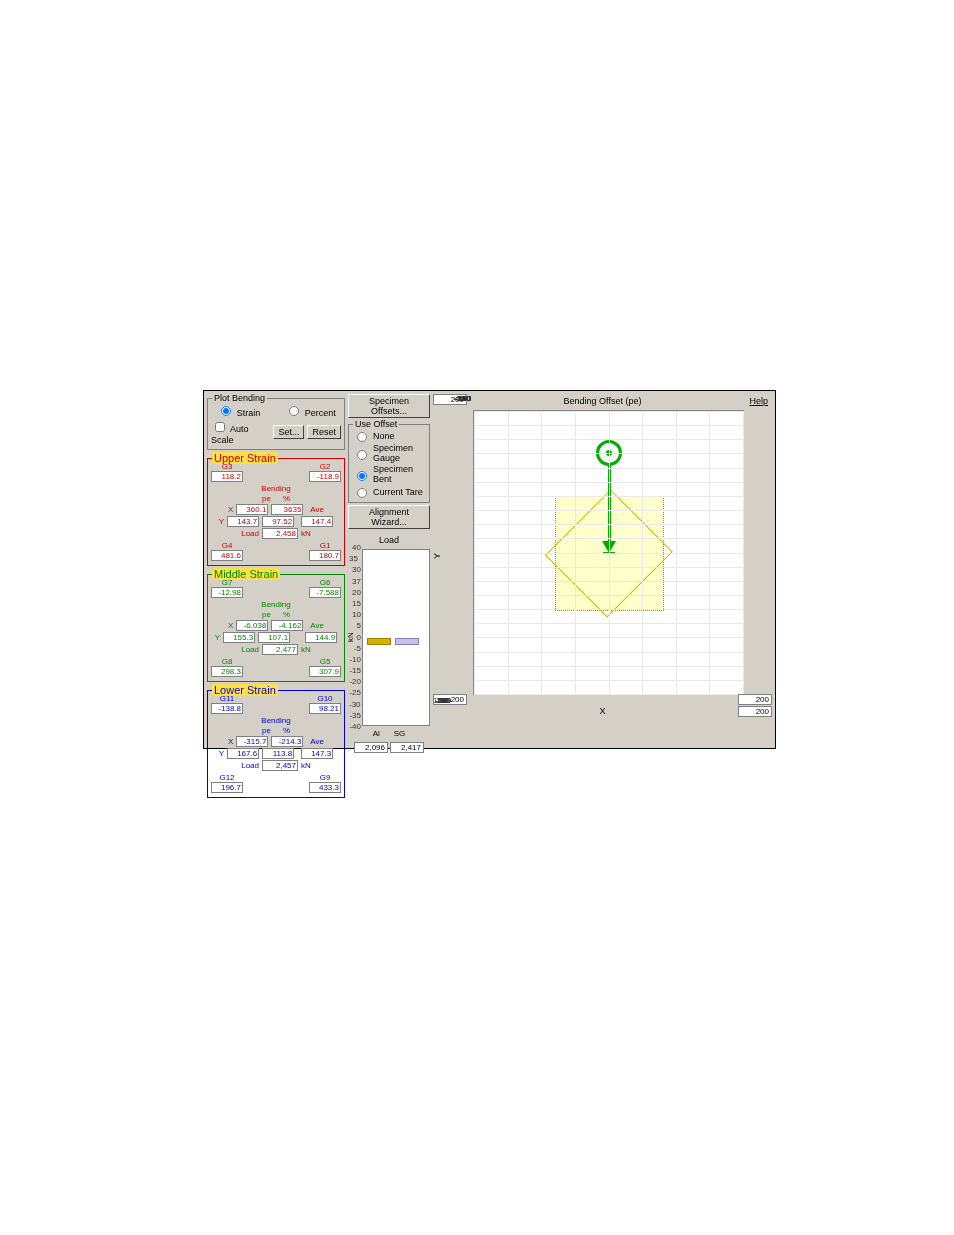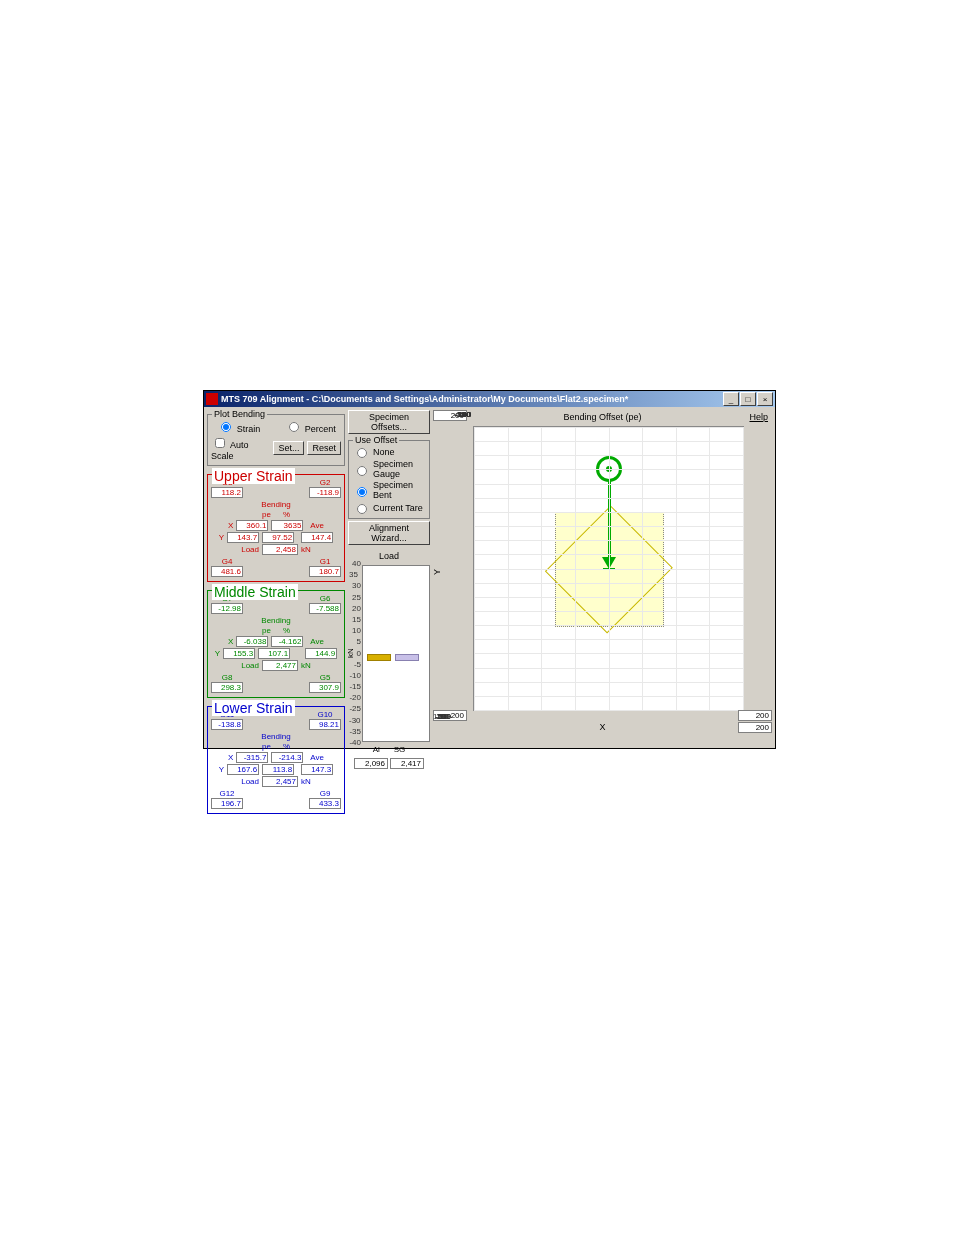--- a/index.html
+++ b/index.html
@@ -19,21 +19,21 @@
 .grp{border:1px solid #808080;padding:3px;position:relative;margin-top:4px}
 .grp-title{position:absolute;top:-6px;left:4px;background:#d4d0c8;padding:0 2px;font-size:9px}
 .row{display:flex;align-items:center;gap:3px;margin:1px 0}
 .radio{width:10px;height:10px}
 .chk{width:10px;height:10px}
 .btn{border:1px solid #fff;border-right-color:#404040;border-bottom-color:#404040;background:#d4d0c8;padding:1px 4px;font-size:9px;cursor:pointer}
 .strain-grp{border:1px solid;padding:2px 3px 3px 3px;position:relative;margin-top:6px}
 .strain-grp.red{border-color:#c00;color:#c00}
 .strain-grp.green{border-color:#080;color:#080}
 .strain-grp.blue{border-color:#00c;color:#00c}
-.strain-title{position:absolute;top:-7px;left:4px;background:#ffffff;padding:0 2px;font-size:14px}
+.strain-title{position:absolute;top:-7px;left:4px;background:#fde047;padding:0 2px;font-size:11px}
 .gcell{font-size:8px;text-align:center}
 .gval{border:1px solid #808080;background:#fff;padding:0 1px;font-size:8px;text-align:right;display:inline-block;min-width:28px}
 .small{font-size:8px}
 .center-block{text-align:center;margin:2px 0}
 .load-chart{border:1px solid #808080;background:#fff;height:175px;position:relative;margin-top:2px}
 .help-link{position:absolute;right:4px;top:2px;color:#000;text-decoration:underline;cursor:pointer;font-size:9px}
 .plot{position:absolute;left:40px;top:16px;right:28px;bottom:22px;border:1px solid #888;background:#fff}
 .plot-title{position:absolute;top:2px;left:0;right:0;text-align:center;font-size:9px}
 .ylab{position:absolute;left:1px;top:50%;transform:translateY(-50%) rotate(-90deg);font-size:9px}
 .xlab{position:absolute;bottom:1px;left:0;right:0;text-align:center;font-size:9px}
@@ -45,27 +45,20 @@
 .arrow-line{position:absolute;width:3px;background:#0a0}
 .arrow-head{position:absolute;width:0;height:0;border-left:7px solid transparent;border-right:7px solid transparent;border-top:12px solid #0a0}
 .tick{position:absolute;font-size:8px;color:#333}
 .footfield{border:1px solid #808080;background:#fff;padding:0 2px;font-size:8px;text-align:right;display:inline-block;min-width:28px}
 </style>
 </head>
 <body>
 
 <div class="page">
 <div class="app">
- <div class="titlebar">
-  <div class="titlebar-icon"></div>
-  <div class="titlebar-text">MTS 709 Alignment - C:\Documents and Settings\Administrator\My Documents\Flat2.specimen*</div>
-  <div class="wb">_</div>
-  <div class="wb">□</div>
-  <div class="wb">×</div>
- </div>
  <div class="body">
 
   <div class="leftcol">
    <div class="grp">
     <div class="grp-title">Plot Bending</div>
     <div class="row" style="justify-content:center;gap:24px">
      <label><input type="radio" class="radio" checked="" style=""> <span>Strain</span></label>
      <label><input type="radio" class="radio" style=""> <span>Percent</span></label>
     </div>
     <div class="row">
@@ -206,21 +199,21 @@
             </label>
    </div>
    <button class="btn" style="width:100%">Alignment Wizard...</button>
    <div style="text-align:center;margin-top:4px">Load</div>
    <div style="display:flex;flex:1">
     <div style="width:14px;position:relative">
      <div id="load-ticks" style="position:absolute;inset:0">
                 <div class="tick" style="right: 1px; top: calc(0% - 4px); text-align: right; width: 12px;">40</div>
                 <div class="tick" style="right: 1px; top: calc(6.25% - 4px); width: 12px;">35</div>
                 <div class="tick" style="right: 1px; top: calc(12.5% - 4px); text-align: right; width: 12px;">30</div>
-                <div class="tick" style="right: 1px; top: calc(18.75% - 4px); text-align: right; width: 12px;">25</div>
+                <div class="tick" style="right: 1px; top: calc(18.75% - 4px); text-align: right; width: 12px;">37</div>
                 <div class="tick" style="right: 1px; top: calc(25% - 4px); text-align: right; width: 12px;">20</div>
                 <div class="tick" style="right: 1px; top: calc(31.25% - 4px); text-align: right; width: 12px;">15</div>
                 <div class="tick" style="right: 1px; top: calc(37.5% - 4px); text-align: right; width: 12px;">10</div>
                 <div class="tick" style="right: 1px; top: calc(43.75% - 4px); text-align: right; width: 12px;">5</div>
                 <div class="tick" style="right: 1px; top: calc(50% - 4px); text-align: right; width: 12px;">0</div>
                 <div class="tick" style="right: 1px; top: calc(56.25% - 4px); text-align: right; width: 12px;">-5</div>
                 <div class="tick" style="right: 1px; top: calc(62.5% - 4px); text-align: right; width: 12px;">-10</div>
                 <div class="tick" style="right: 1px; top: calc(68.75% - 4px); text-align: right; width: 12px;">-15</div>
                 <div class="tick" style="right: 1px; top: calc(75% - 4px); text-align: right; width: 12px;">-20</div>
                 <div class="tick" style="right: 1px; top: calc(81.25% - 4px); text-align: right; width: 12px;">-25</div>

